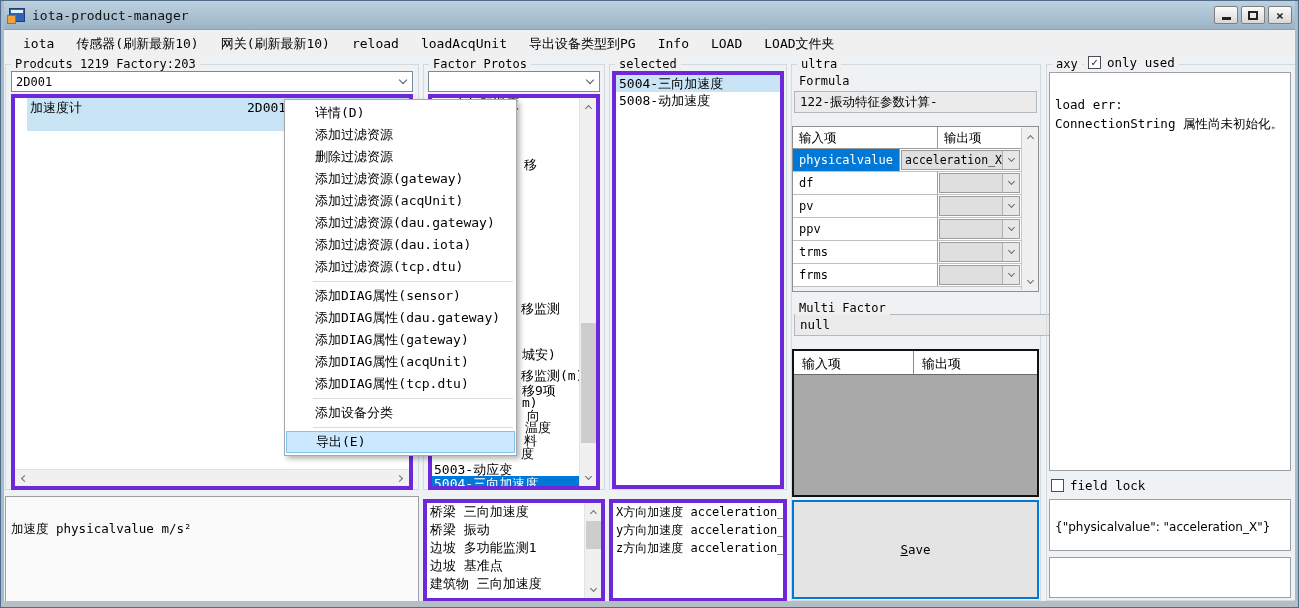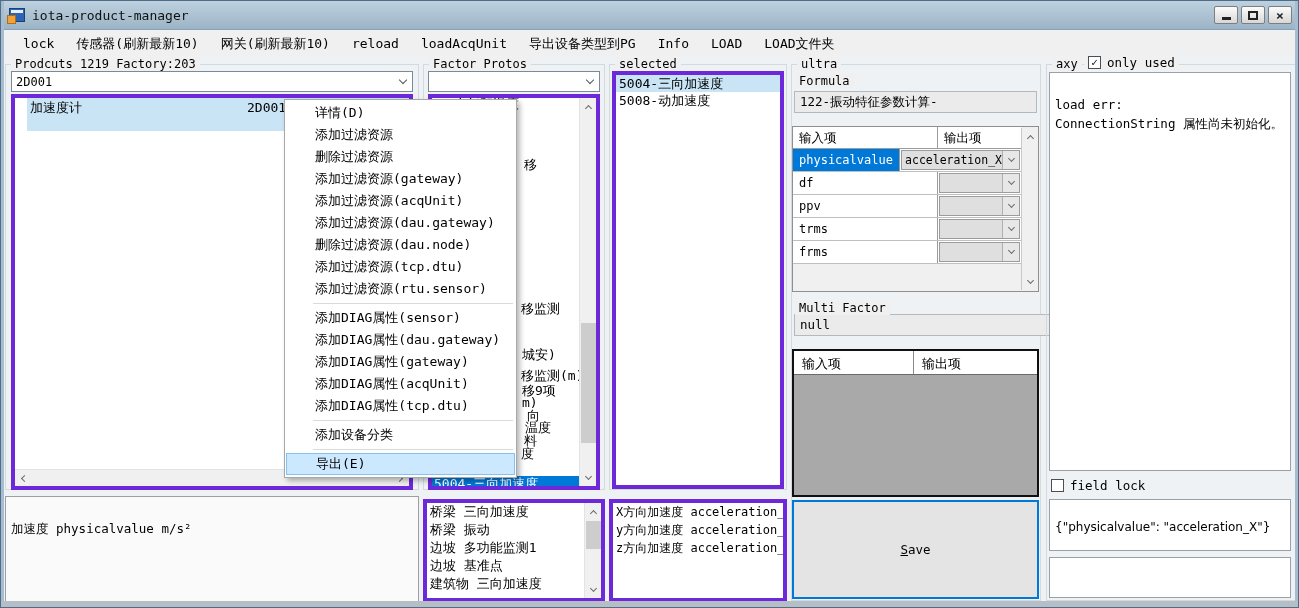--- a/index.html
+++ b/index.html
@@ -115,21 +115,21 @@
       <div class="win-btn">
           <span class="glyph-max"></span>
         </div>
       <div class="win-btn">
           <span class="glyph-close">×</span>
         </div>
     </div>
   </div>
 
   <div class="menubar">
-    <span class="menu-item">lock</span>
+    <span class="menu-item">iota</span>
     <span class="menu-item">传感器(刷新最新10)</span>
     <span class="menu-item">网关(刷新最新10)</span>
     <span class="menu-item">reload</span>
     <span class="menu-item">loadAcqUnit</span>
     <span class="menu-item">导出设备类型到PG</span>
     <span class="menu-item">Info</span>
     <span class="menu-item">LOAD</span>
     <span class="menu-item">LOAD文件夹</span>
   </div>
 
@@ -257,20 +257,31 @@
         <div class="g-cout">
             <div class="cell-combo">
               <span class="t"></span>
               <span class="b">
                 <i class="chev down sm"></i>
               </span>
             </div>
           </div>
       </div>
       <div class="g-row">
+        <div class="g-cin">pv</div>
+        <div class="g-cout">
+            <div class="cell-combo">
+              <span class="t"></span>
+              <span class="b">
+                <i class="chev down sm"></i>
+              </span>
+            </div>
+          </div>
+      </div>
+      <div class="g-row">
         <div class="g-cin">ppv</div>
         <div class="g-cout">
             <div class="cell-combo">
               <span class="t"></span>
               <span class="b">
                 <i class="chev down sm"></i>
               </span>
             </div>
           </div>
       </div>
@@ -346,23 +357,22 @@
 
   <div class="areabox" style="left:1048px;top:556px;width:242px;height:41px;"></div>
 
   <div class="ctxmenu">
     <div class="ctx-item">详情(D)</div>
     <div class="ctx-item">添加过滤资源</div>
     <div class="ctx-item">删除过滤资源</div>
     <div class="ctx-item">添加过滤资源(gateway)</div>
     <div class="ctx-item">添加过滤资源(acqUnit)</div>
     <div class="ctx-item">添加过滤资源(dau.gateway)</div>
-    <div class="ctx-item">删除过滤资源(dau.node)</div>
+    <div class="ctx-item">添加过滤资源(dau.iota)</div>
     <div class="ctx-item">添加过滤资源(tcp.dtu)</div>
-    <div class="ctx-item">添加过滤资源(rtu.sensor)</div>
     <div class="ctx-sep"></div>
     <div class="ctx-item">添加DIAG属性(sensor)</div>
     <div class="ctx-item">添加DIAG属性(dau.gateway)</div>
     <div class="ctx-item">添加DIAG属性(gateway)</div>
     <div class="ctx-item">添加DIAG属性(acqUnit)</div>
     <div class="ctx-item">添加DIAG属性(tcp.dtu)</div>
     <div class="ctx-sep"></div>
     <div class="ctx-item">添加设备分类</div>
     <div class="ctx-sep"></div>
     <div class="ctx-item hl">导出(E)</div>

